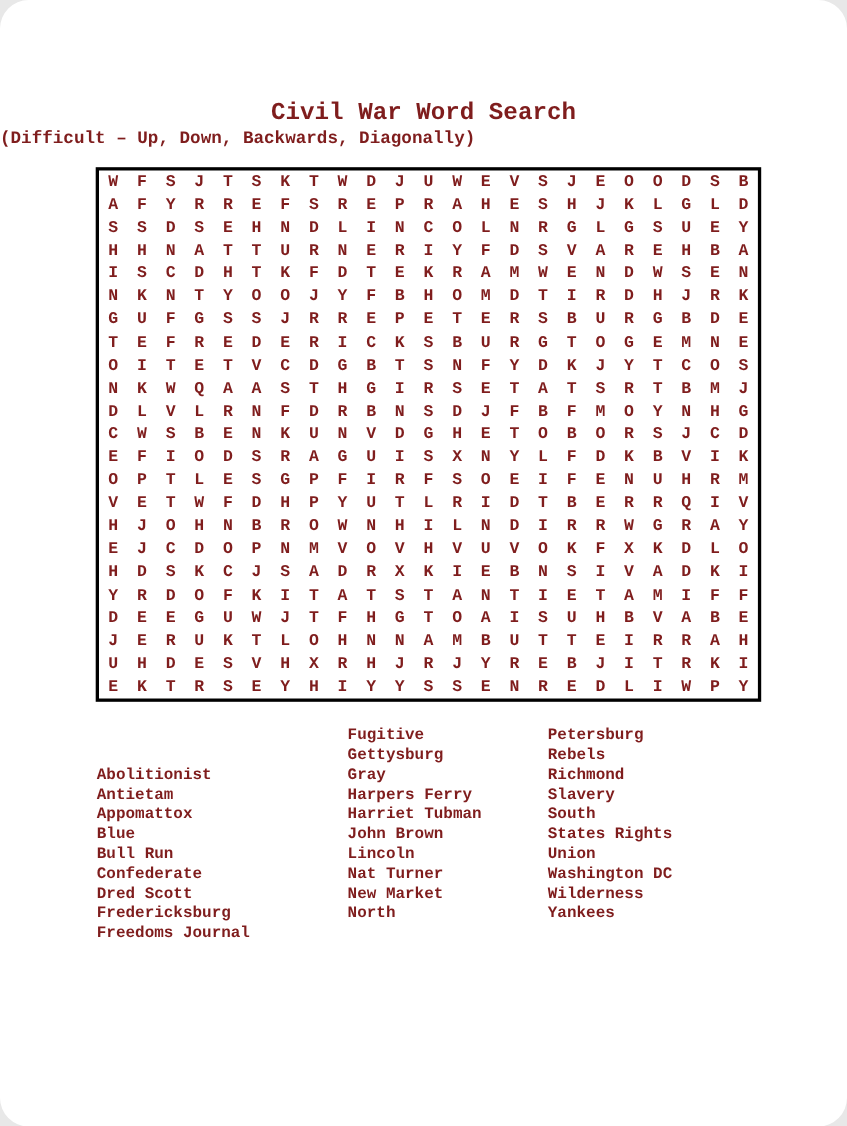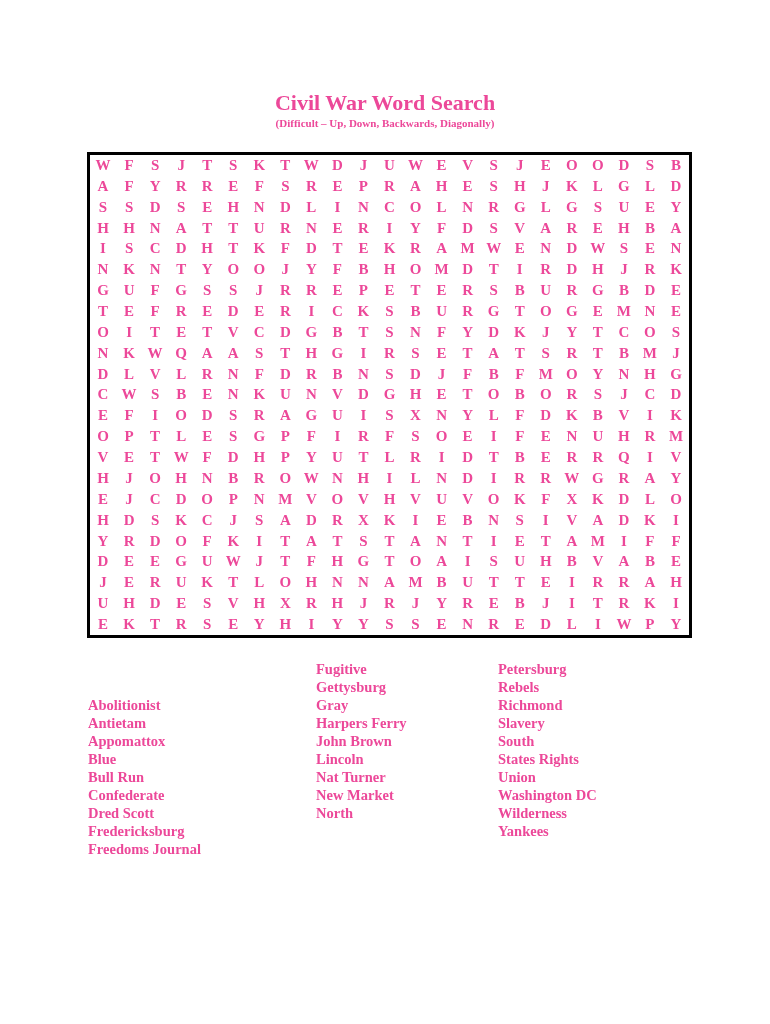--- a/index.html
+++ b/index.html
@@ -1,39 +1,39 @@
 <!DOCTYPE html>
 <html><head>
 <meta charset="utf-8">
 <style>
   html, body { margin: 0; padding: 0; background: #e8e8e8; }
   .page {
     position: relative;
     width: 770px;
     height: 1024px;
     background: #ffffff;
-    font-family: Liberation Serif, serif;
-    color: #ec4899;
+    font-family: Liberation Mono, monospace;
+    color: #7f1d1d;
     overflow: hidden;
+    border-radius: 26px;
   }
   .title {
     position: absolute;
     top: 90px; left: 0;
     width: 100%;
     text-align: center;
     font-size: 22px;
     font-weight: bold;
     margin: 0;
   }
   .subtitle {
     position: absolute;
     top: 117px; left: 0;
     width: 100%;
-    text-align: center;
-    font-size: 11px;
+    font-size: 16px;
     font-weight: bold;
     margin: 0;
   }
   .grid-box {
     position: absolute;
     left: 87px; top: 152px;
     width: 605px; height: 486px;
     border: 3px solid #000000;
     box-sizing: border-box;
     display: grid;
@@ -616,20 +616,21 @@
         <div class="word-item">Confederate</div>
         <div class="word-item">Dred Scott</div>
         <div class="word-item">Fredericksburg</div>
         <div class="word-item">Freedoms Journal</div>
       </div>
     <div class="wcol wcol-1" id="wcol-1">
         <div class="word-item">Fugitive</div>
         <div class="word-item">Gettysburg</div>
         <div class="word-item">Gray</div>
         <div class="word-item">Harpers Ferry</div>
+        <div class="word-item">Harriet Tubman</div>
         <div class="word-item">John Brown</div>
         <div class="word-item">Lincoln</div>
         <div class="word-item">Nat Turner</div>
         <div class="word-item">New Market</div>
         <div class="word-item">North</div>
       </div>
     <div class="wcol wcol-2" id="wcol-2">
         <div class="word-item">Petersburg</div>
         <div class="word-item">Rebels</div>
         <div class="word-item">Richmond</div>

